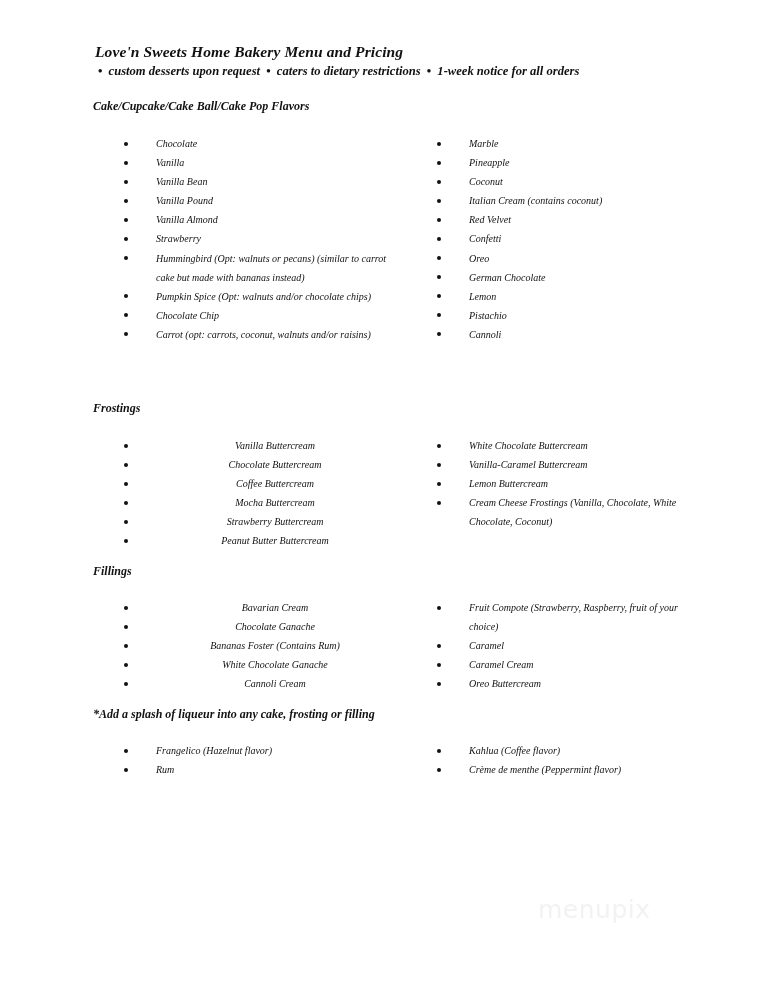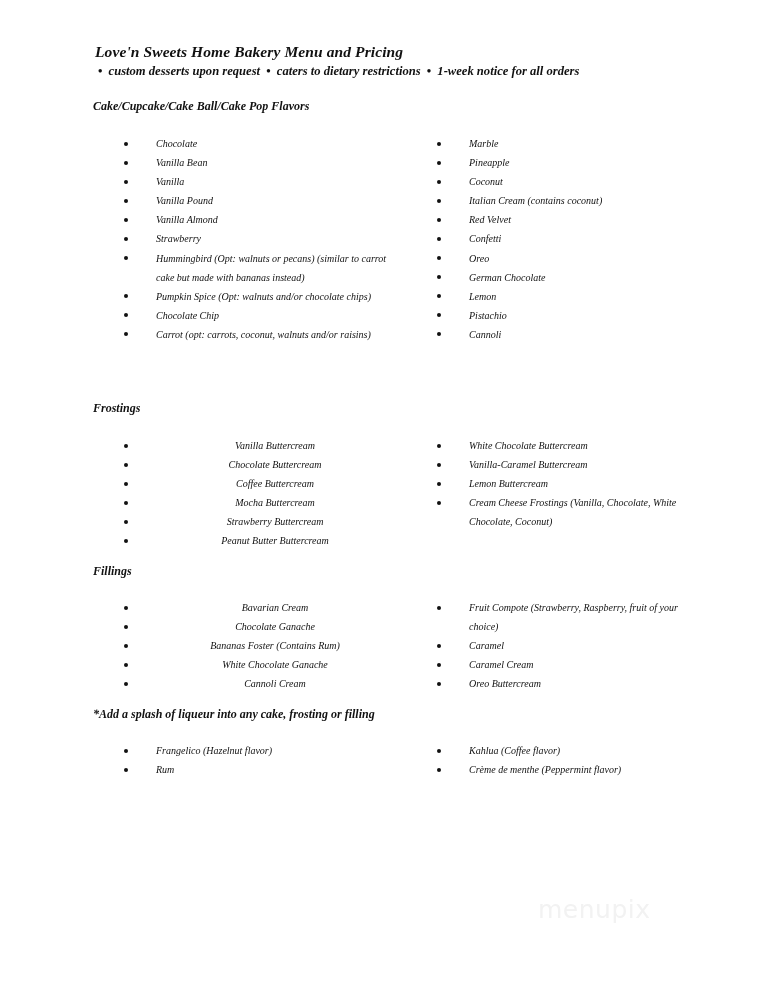--- a/index.html
+++ b/index.html
@@ -132,24 +132,24 @@
     <span>1-week notice for all orders</span>
   </div>
 
   <div class="section-heading" style="top:99px;">Cake/Cupcake/Cake Ball/Cake Pop Flavors</div>
 
   <div class="col left tight" style="top:134px;">
       <div class="bullet-item">
         <span class="txt">Chocolate</span>
       </div>
       <div class="bullet-item">
+        <span class="txt">Vanilla</span>
+      </div>
+      <div class="bullet-item">
         <span class="txt">Vanilla Bean</span>
-      </div>
-      <div class="bullet-item">
-        <span class="txt">Vanilla</span>
       </div>
       <div class="bullet-item">
         <span class="txt">Vanilla Pound</span>
       </div>
       <div class="bullet-item">
         <span class="txt">Vanilla Almond</span>
       </div>
       <div class="bullet-item">
         <span class="txt">Strawberry</span>
       </div>

